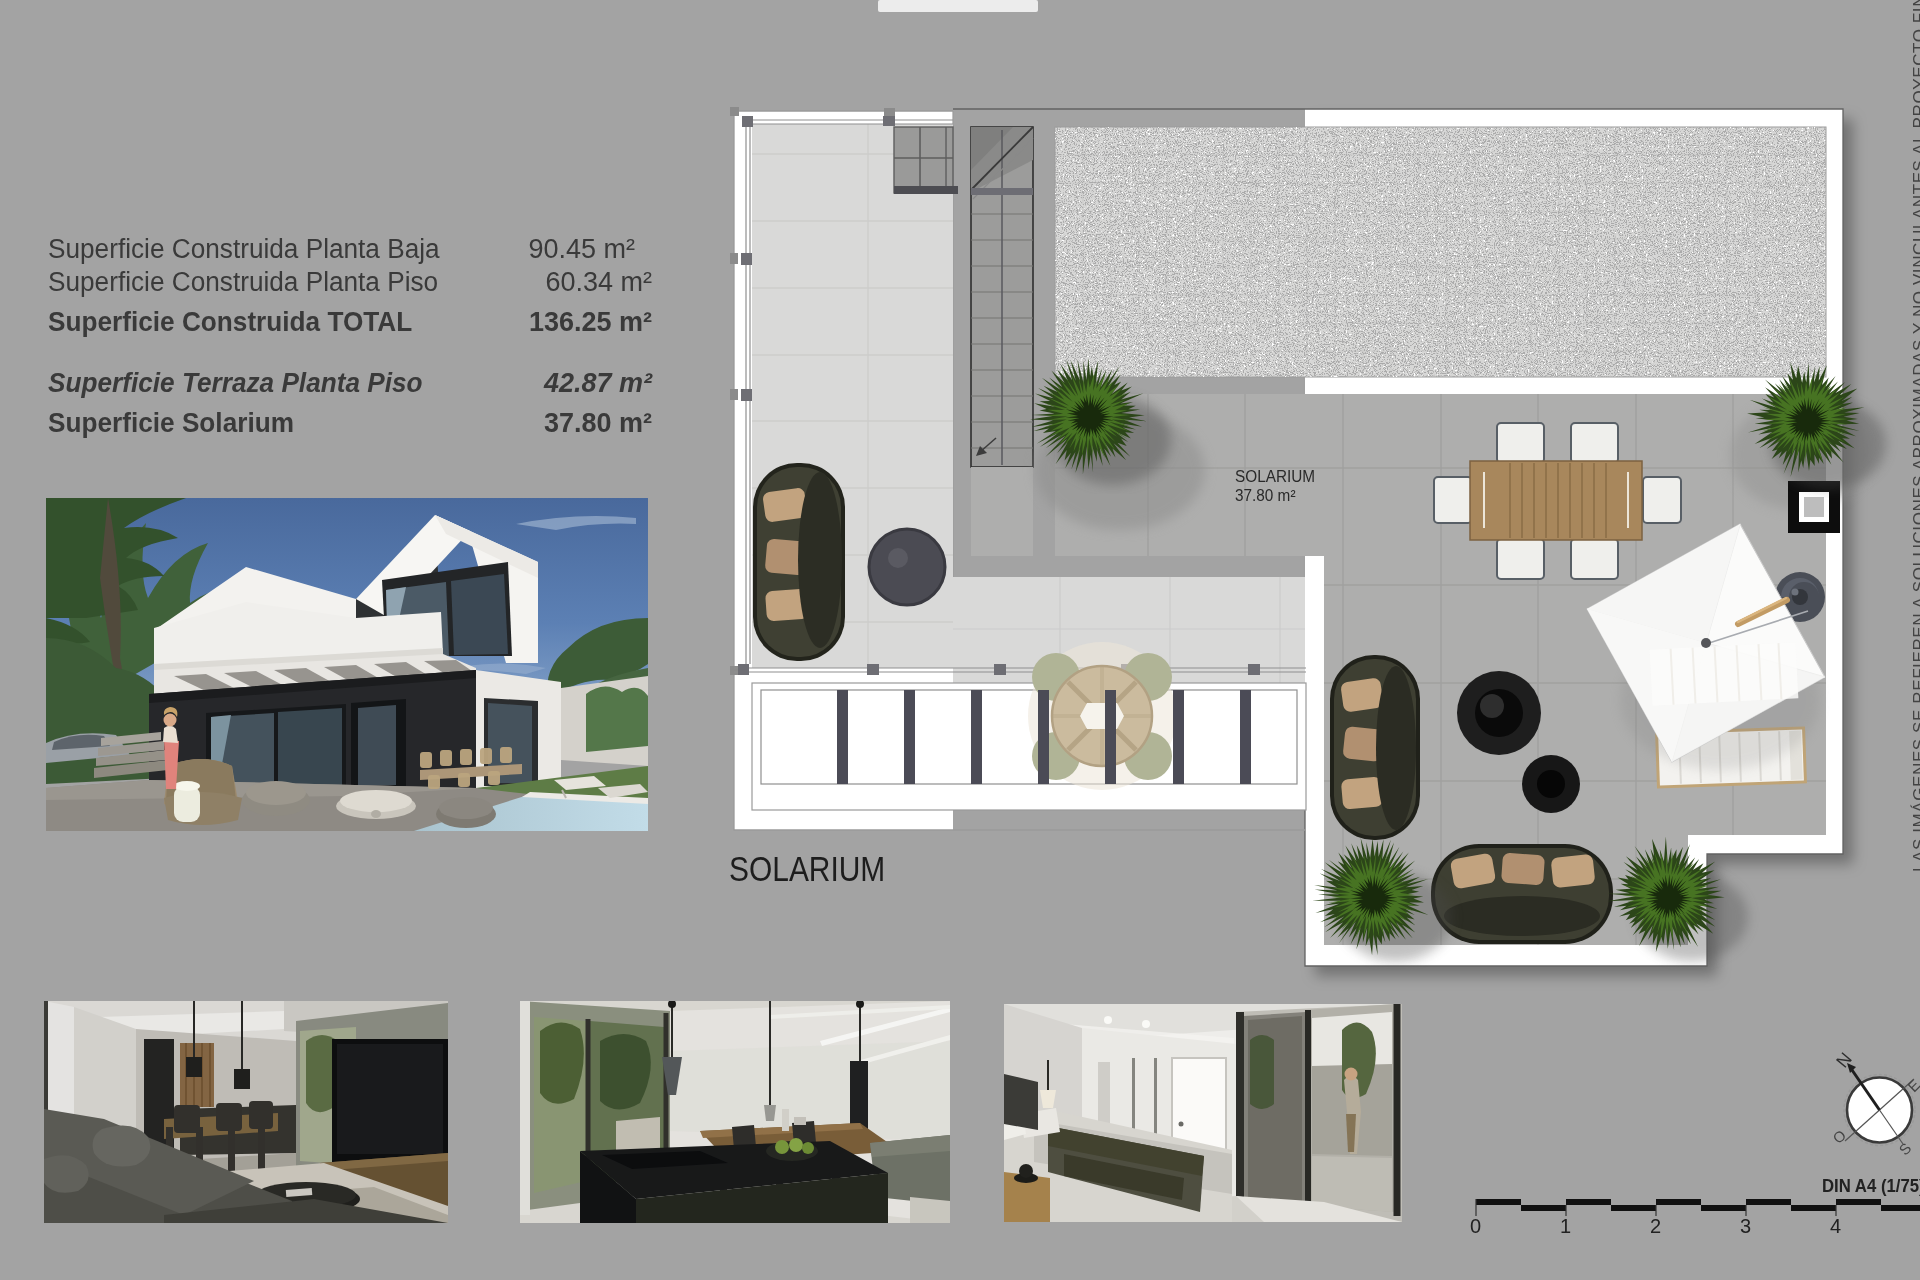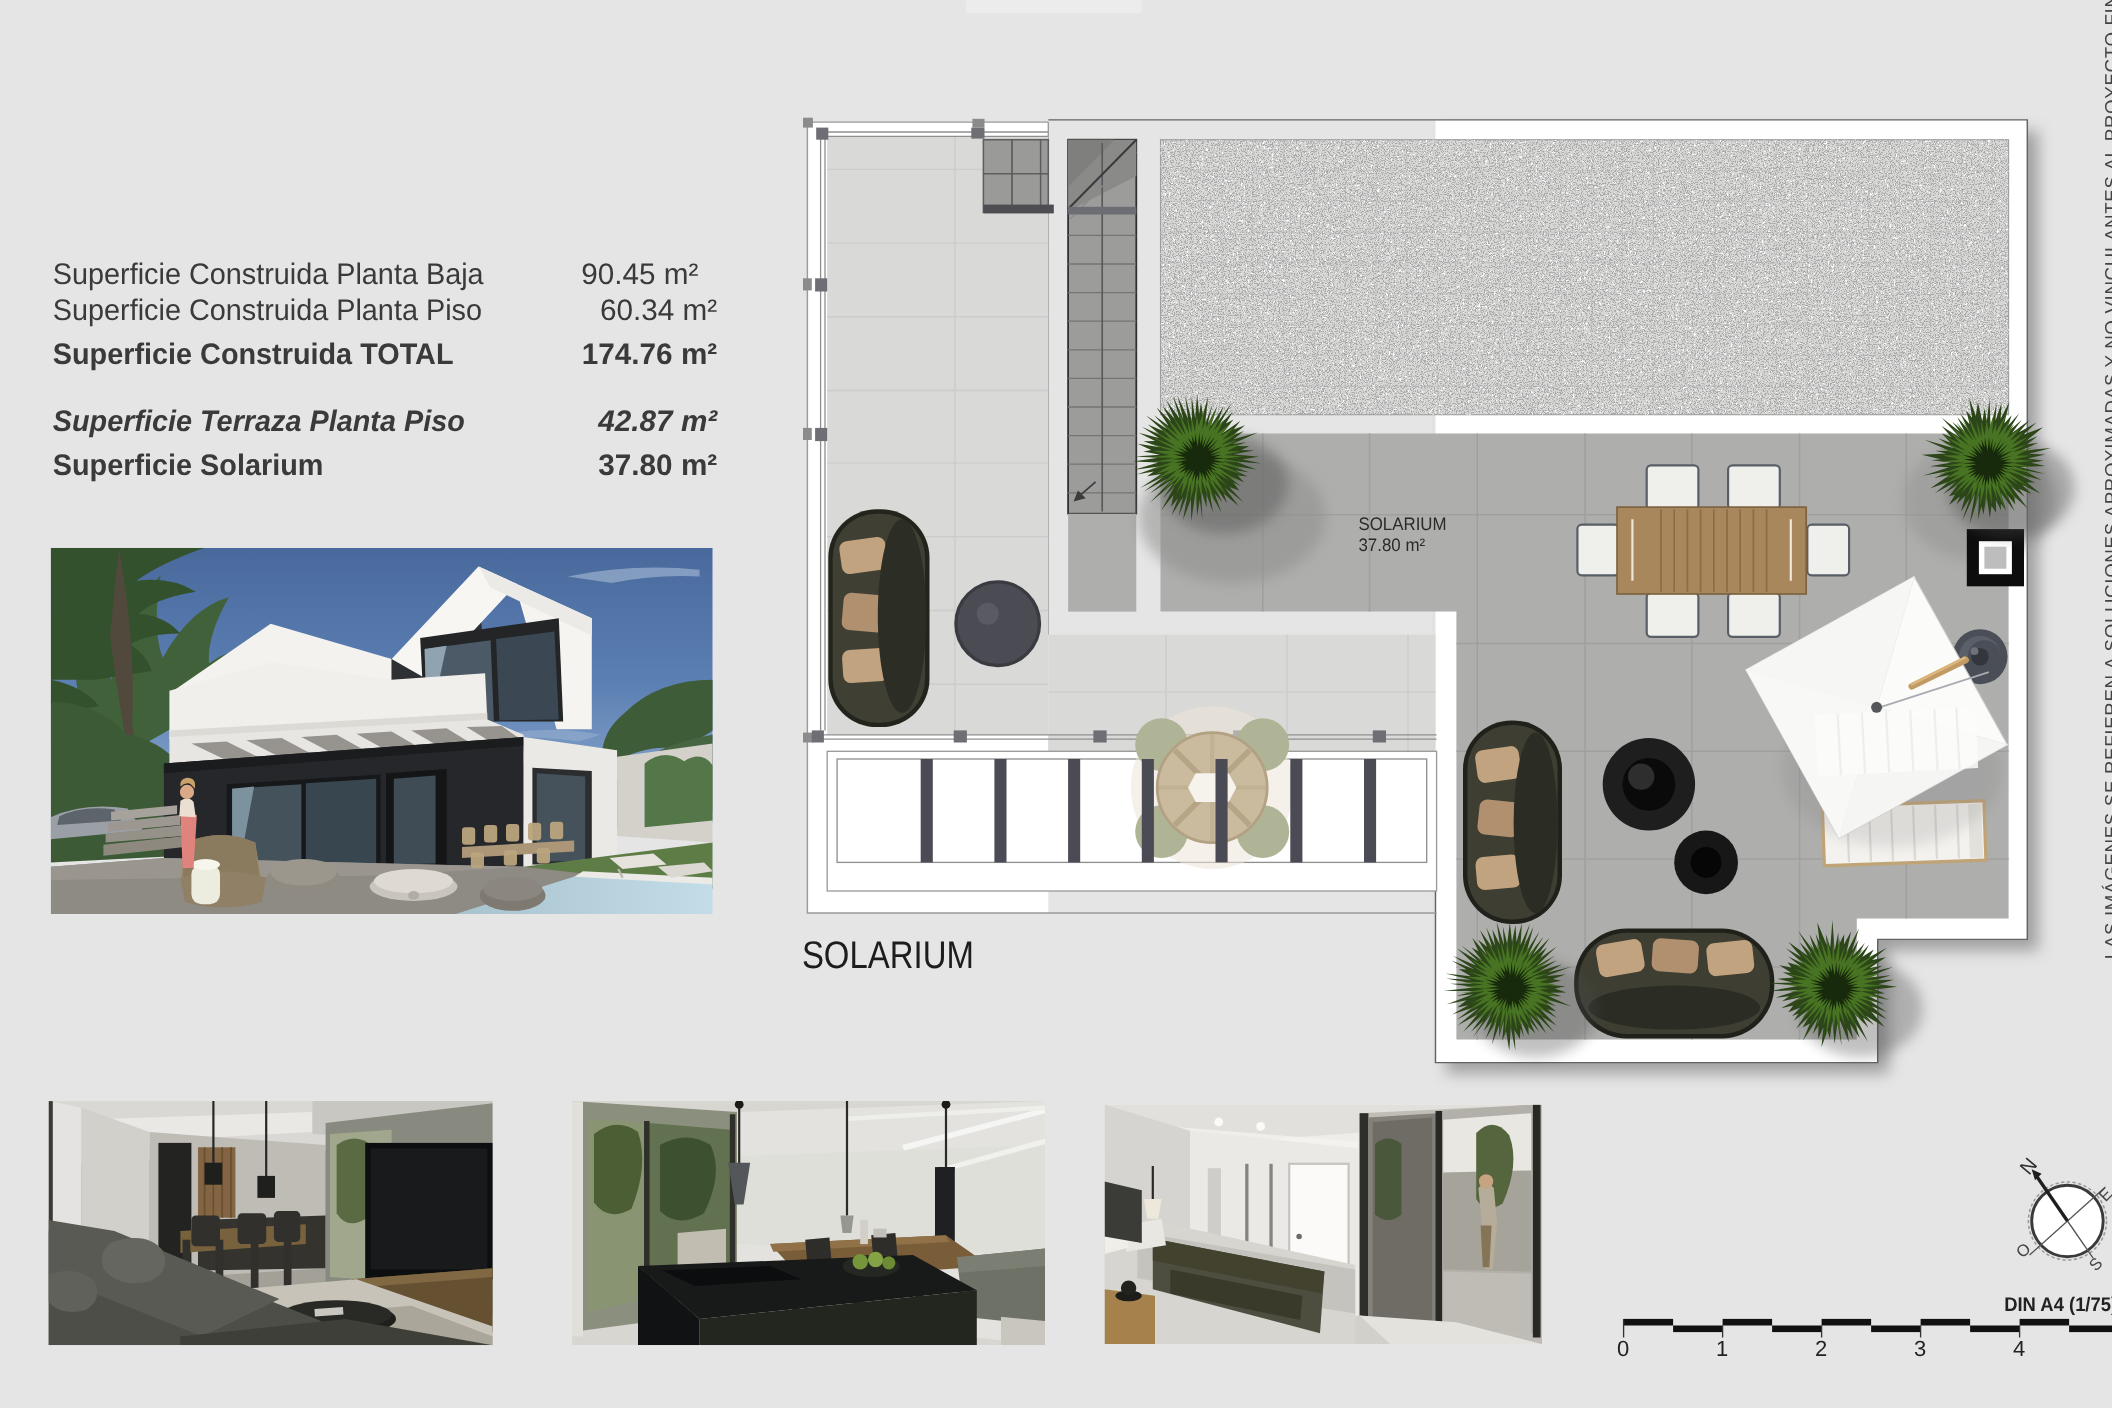--- a/index.html
+++ b/index.html
@@ -1,31 +1,31 @@
 <!DOCTYPE html>
 <html><head>
 <meta charset="utf-8">
 <style>
   html,body{margin:0;padding:0;background:#ffffff;width:1920px;height:1280px;overflow:hidden;
     font-family:"Liberation Sans", sans-serif;}
   .abs{position:absolute;}
 </style>
 </head>
 <body>
-<div style="position:relative;width:1920px;height:1280px;background:#e5e5e5;">
+<div style="position:relative;width:1920px;height:1280px;background:#a3a3a3;">
 
 <div class="abs" style="left:878px;top:0;width:160px;height:12px;background:#ececec;border-radius:2px;"></div>
 
 <div class="abs" id="areas" style="left:48px;top:230px;width:600px;font-size:27px;color:#3a3a3a;">
 
   <div class="abs" style="top:4px;left:0;width:604px;"><span style="display:inline-block;transform:scaleX(0.97);transform-origin:0 50%;">Superficie Construida Planta Baja</span><span style="position:absolute;right:17px;top:0;">90.45 m²</span></div>
 
   <div class="abs" style="top:37px;left:0;width:604px;"><span style="display:inline-block;transform:scaleX(0.97);transform-origin:0 50%;">Superficie Construida Planta Piso</span><span style="position:absolute;right:0;top:0;">60.34 m²</span></div>
 
-  <div class="abs" style="top:77px;left:0;width:604px;font-weight:bold;"><span style="display:inline-block;transform:scaleX(0.97);transform-origin:0 50%;">Superficie Construida TOTAL</span><span style="position:absolute;right:0;top:0;">174.76 m²</span></div>
+  <div class="abs" style="top:77px;left:0;width:604px;font-weight:bold;"><span style="display:inline-block;transform:scaleX(0.97);transform-origin:0 50%;">Superficie Construida TOTAL</span><span style="position:absolute;right:0;top:0;">136.25 m²</span></div>
 
   <div class="abs" style="top:138px;left:0;width:604px;font-weight:bold;font-style:italic;"><span style="display:inline-block;transform:scaleX(0.97);transform-origin:0 50%;">Superficie Terraza Planta Piso</span><span style="position:absolute;right:0;top:0;">42.87 m²</span></div>
 
   <div class="abs" style="top:178px;left:0;width:604px;font-weight:bold;"><span style="display:inline-block;transform:scaleX(0.97);transform-origin:0 50%;">Superficie Solarium</span><span style="position:absolute;right:0;top:0;">37.80 m²</span></div>
 </div>
 
 <div class="abs" id="villa" style="left:46px;top:498px;width:602px;height:333px;overflow:hidden;"><svg width="602" height="333" viewBox="0 0 602 333" xmlns="http://www.w3.org/2000/svg">
 <defs>
 <linearGradient id="sky" x1="0" y1="0" x2="0" y2="1">
  <stop offset="0" stop-color="#49699c"></stop>

